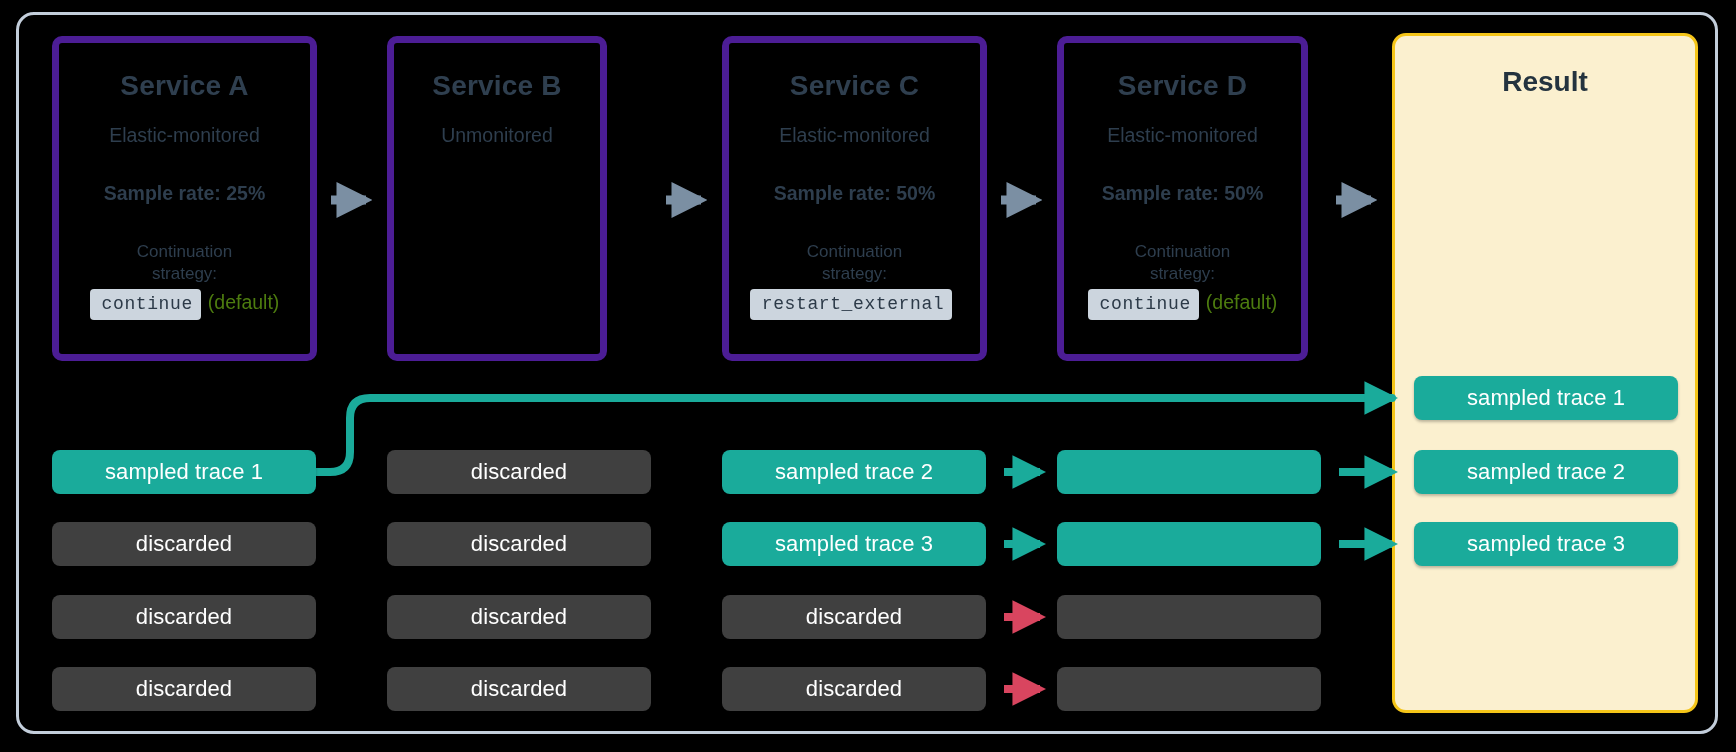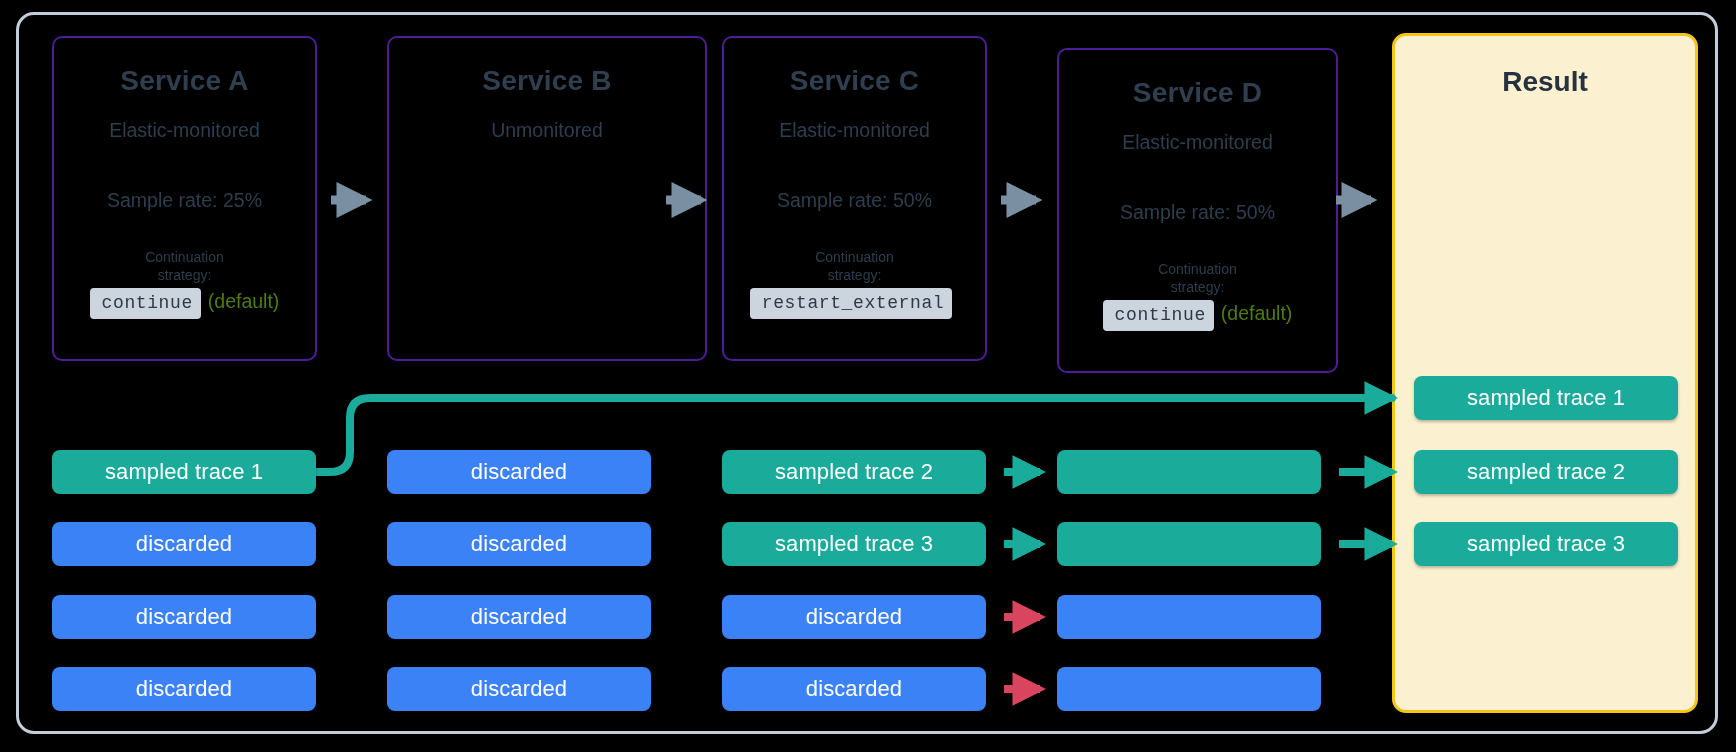--- a/index.html
+++ b/index.html
@@ -30,21 +30,21 @@
     border: 3px solid #c3cedb;
     border-radius: 18px;
     box-sizing: border-box;
     background: transparent;
   }
 
   
   .service-card {
     position: absolute;
     box-sizing: border-box;
-    border: 2px solid #4c1d95;
+    border: 7px solid #4c1d95;
     border-radius: 10px;
     background: #000000;
     text-align: center;
     padding: 10px 8px 0 8px;
   }
   .svc-title {
     color: #2f3f4f;
     font-size: 28px;
     font-weight: bold;
     letter-spacing: .2px;
@@ -53,26 +53,27 @@
   }
   .svc-sub {
     color: #2e3e4e;
     font-size: 19.5px;
     margin: 22px 0 0 0;
     line-height: 1.15;
   }
   .svc-rate {
     color: #2e3e4e;
     font-size: 19.5px;
-    margin: 48px 0 0 0;
+    margin: 36px 0 0 0;
     line-height: 1.15;
+    font-weight: bold;
   }
   .svc-strategy-label {
     color: #2e3e4e;
-    font-size: 14px;
+    font-size: 17px;
     margin: 36px 0 0 0;
     line-height: 1.3;
   }
   .svc-strategy-line {
     margin-top: 4px;
     display: flex;
     align-items: baseline;
     justify-content: center;
     gap: 7px;
     flex-wrap: nowrap;
@@ -119,21 +120,21 @@
     align-items: center;
     justify-content: center;
     color: #ffffff;
     font-size: 22px;
     line-height: 1;
     letter-spacing: .1px;
     box-shadow: 0 2px 3px rgba(0,0,0,.25);
     text-align: center;
   }
   .pill.sampled { background: #1aab9b; }
-  .pill.discarded { background: #3b82f6; }
+  .pill.discarded { background: #404040; }
 
   
   #connectors {
     position: absolute;
     left: 0; top: 0;
     width: 1736px;
     height: 752px;
     pointer-events: none;
   }
 </style>
@@ -151,40 +152,40 @@
     <div class="svc-strategy-label">
       <div>Continuation</div>
       <div>strategy:</div>
     </div>
     <div class="svc-strategy-line">
       <code class="chip">continue</code>
       <span class="chip-note">(default)</span>
     </div>
   </div>
 
-  <div class="service-card" style="left:387px; top:36px; width:320px; height:325px;">
+  <div class="service-card" style="left:387px; top:36px; width:220px; height:325px;">
     <div class="svc-title">Service B</div>
     <div class="svc-sub">Unmonitored</div>
   </div>
 
   <div class="service-card" style="left:722px; top:36px; width:265px; height:325px;">
     <div class="svc-title">Service C</div>
     <div class="svc-sub">Elastic-monitored</div>
     <div class="svc-rate">Sample rate: 50%</div>
     <div class="svc-strategy-label">
       <div>Continuation</div>
       <div>strategy:</div>
     </div>
     <div class="svc-strategy-line">
       <code class="chip">restart_external</code>
       <span class="chip-note"></span>
     </div>
   </div>
 
-  <div class="service-card" style="left:1057px; top:48px; width:281px; height:325px;">
+  <div class="service-card" style="left:1057px; top:36px; width:251px; height:325px;">
     <div class="svc-title">Service D</div>
     <div class="svc-sub">Elastic-monitored</div>
     <div class="svc-rate">Sample rate: 50%</div>
     <div class="svc-strategy-label">
       <div>Continuation</div>
       <div>strategy:</div>
     </div>
     <div class="svc-strategy-line">
       <code class="chip">continue</code>
       <span class="chip-note">(default)</span>

